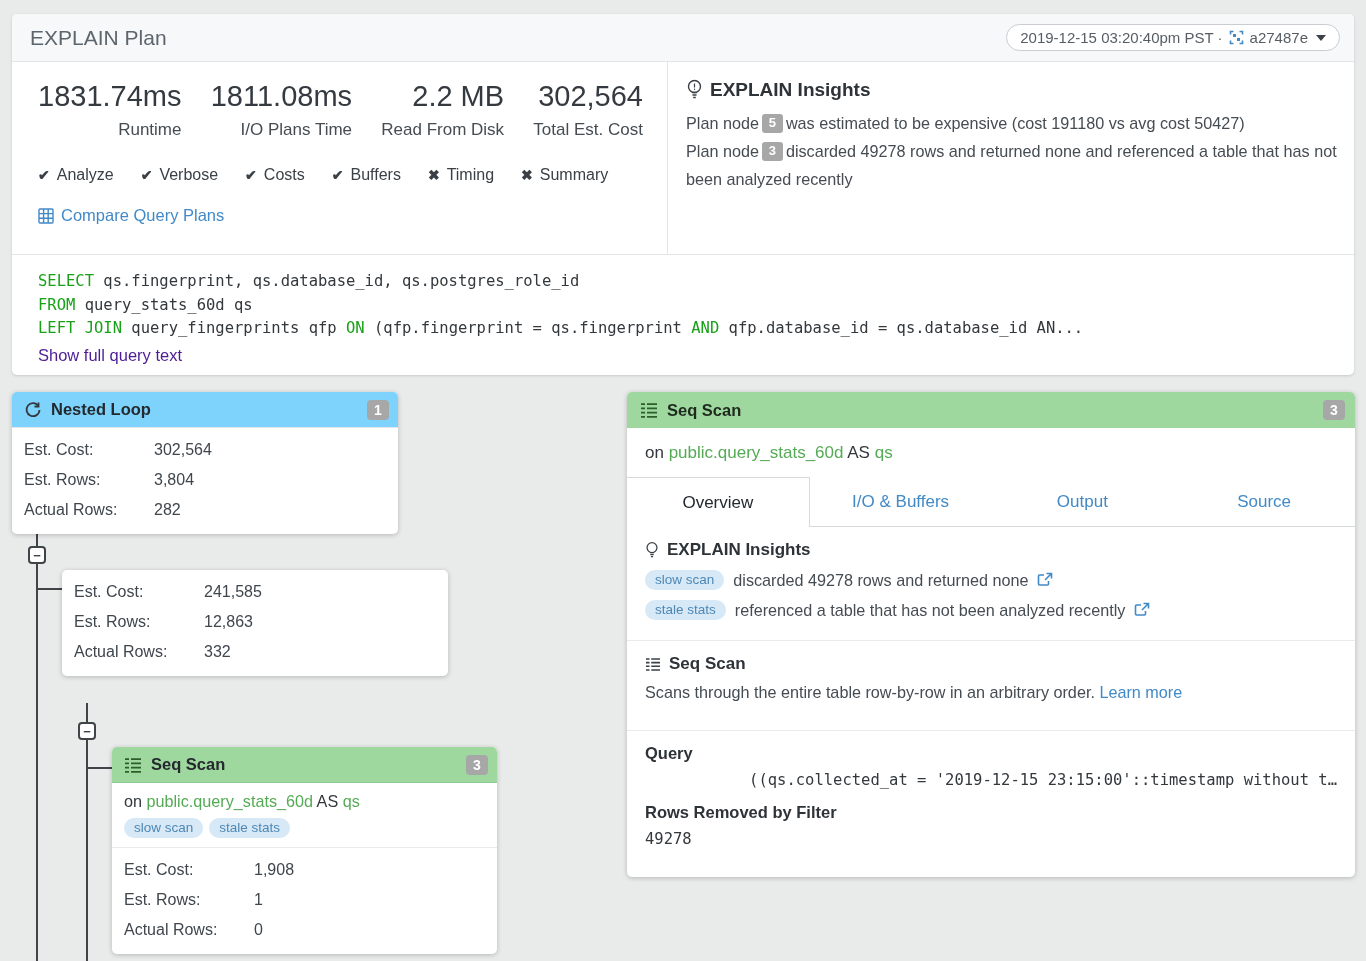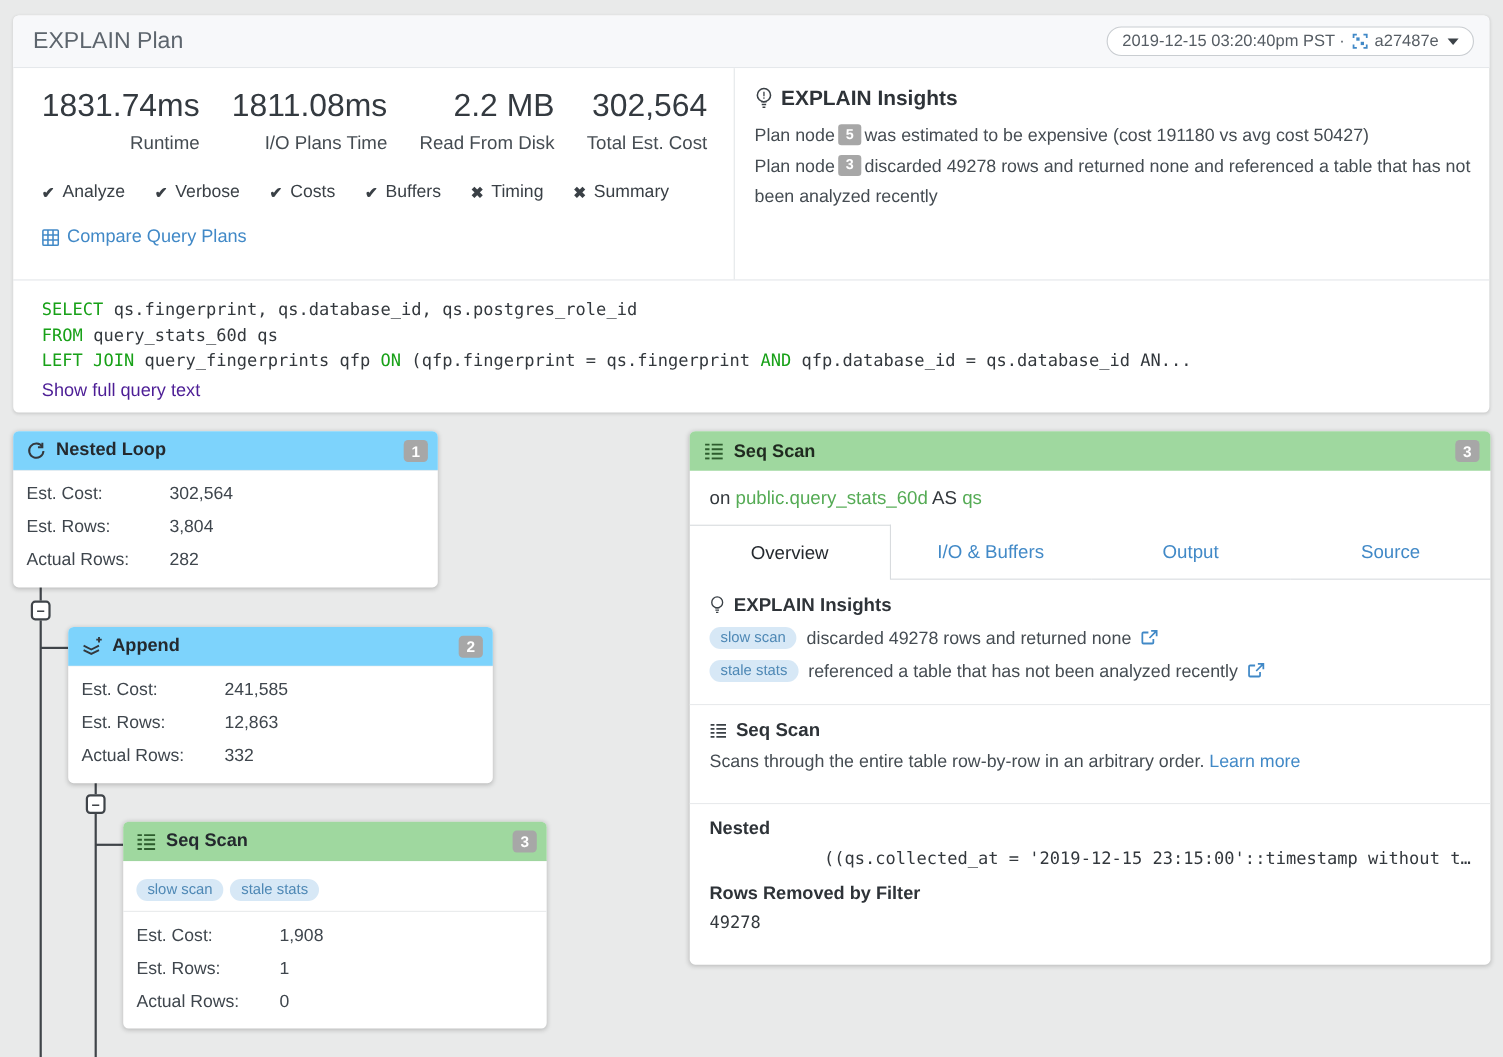--- a/index.html
+++ b/index.html
@@ -262,34 +262,20 @@
         <span>3,804</span>
       </div>
     <div class="pc-row">
         <span class="lbl">Actual Rows:</span>
         <span>282</span>
       </div>
   </div>
 </div>
 
 <div class="plan-card" style="left:62px; top:570px; width:386px;">
-  <div class="pc-hdr">
-    <span>
-      <svg width="19" height="19" viewBox="0 0 19 19">
-          <g stroke="#33383d" stroke-width="1.7" fill="none">
-            <path d="M2 9 l7 3.5 L16 9"></path>
-            <path d="M2 13 l7 3.5 L16 13"></path>
-            <path d="M13.5 3.5 h5 M16 1 v5"></path>
-          </g>
-        </svg>
-    </span>
-    <span>Append</span>
-    <span class="pc-spacer"></span>
-    <span class="pc-badge">2</span>
-  </div>
   <div class="pc-rows">
     <div class="pc-row">
         <span class="lbl">Est. Cost:</span>
         <span>241,585</span>
       </div>
     <div class="pc-row">
         <span class="lbl">Est. Rows:</span>
         <span>12,863</span>
       </div>
     <div class="pc-row">
@@ -306,20 +292,21 @@
           <g stroke="#2d5c2d" stroke-width="1.8" fill="none">
             <path d="M1 2.2 h4 M7 2.2 h10 M1 6.4 h4 M7 6.4 h10 M1 10.6 h4 M7 10.6 h10 M1 14.8 h4 M7 14.8 h10"></path>
           </g>
         </svg>
     </span>
     <span>Seq Scan</span>
     <span class="pc-spacer"></span>
     <span class="pc-badge">3</span>
   </div>
   <div class="pc-sub">
+    <div class="on-line"><span>on </span><span class="tbl-link">public.query_stats_60d</span><span> AS </span><span class="tbl-link">qs</span></div>
     <div class="tags-row">
       <span class="tag-pill">slow scan</span>
       <span class="tag-pill">stale stats</span>
     </div>
   </div>
   <div class="pc-rows">
     <div class="pc-row">
         <span class="lbl">Est. Cost:</span>
         <span>1,908</span>
       </div>
@@ -403,18 +390,18 @@
               <path d="M1 2.2 h4 M7 2.2 h10 M1 6.4 h4 M7 6.4 h10 M1 10.6 h4 M7 10.6 h10 M1 14.8 h4 M7 14.8 h10"></path>
             </g>
           </svg>
       </span>
       <span>Seq Scan</span>
     </div>
     <div class="d-desc"><span>Scans through the entire table row-by-row in an arbitrary order.</span> <span class="a-link">Learn more</span></div>
   </div>
 
   <div class="d-sec" style="height:145px; border-bottom:none;">
-    <div class="f-title">Nested</div>
+    <div class="f-title">Query</div>
     <div class="f-code">((qs.collected_at = '2019-12-15 23:15:00'::timestamp without t…</div>
     <div class="f-title">Rows Removed by Filter</div>
     <div class="f-code2">49278</div>
   </div>
 </div>
 
 </body></html>

